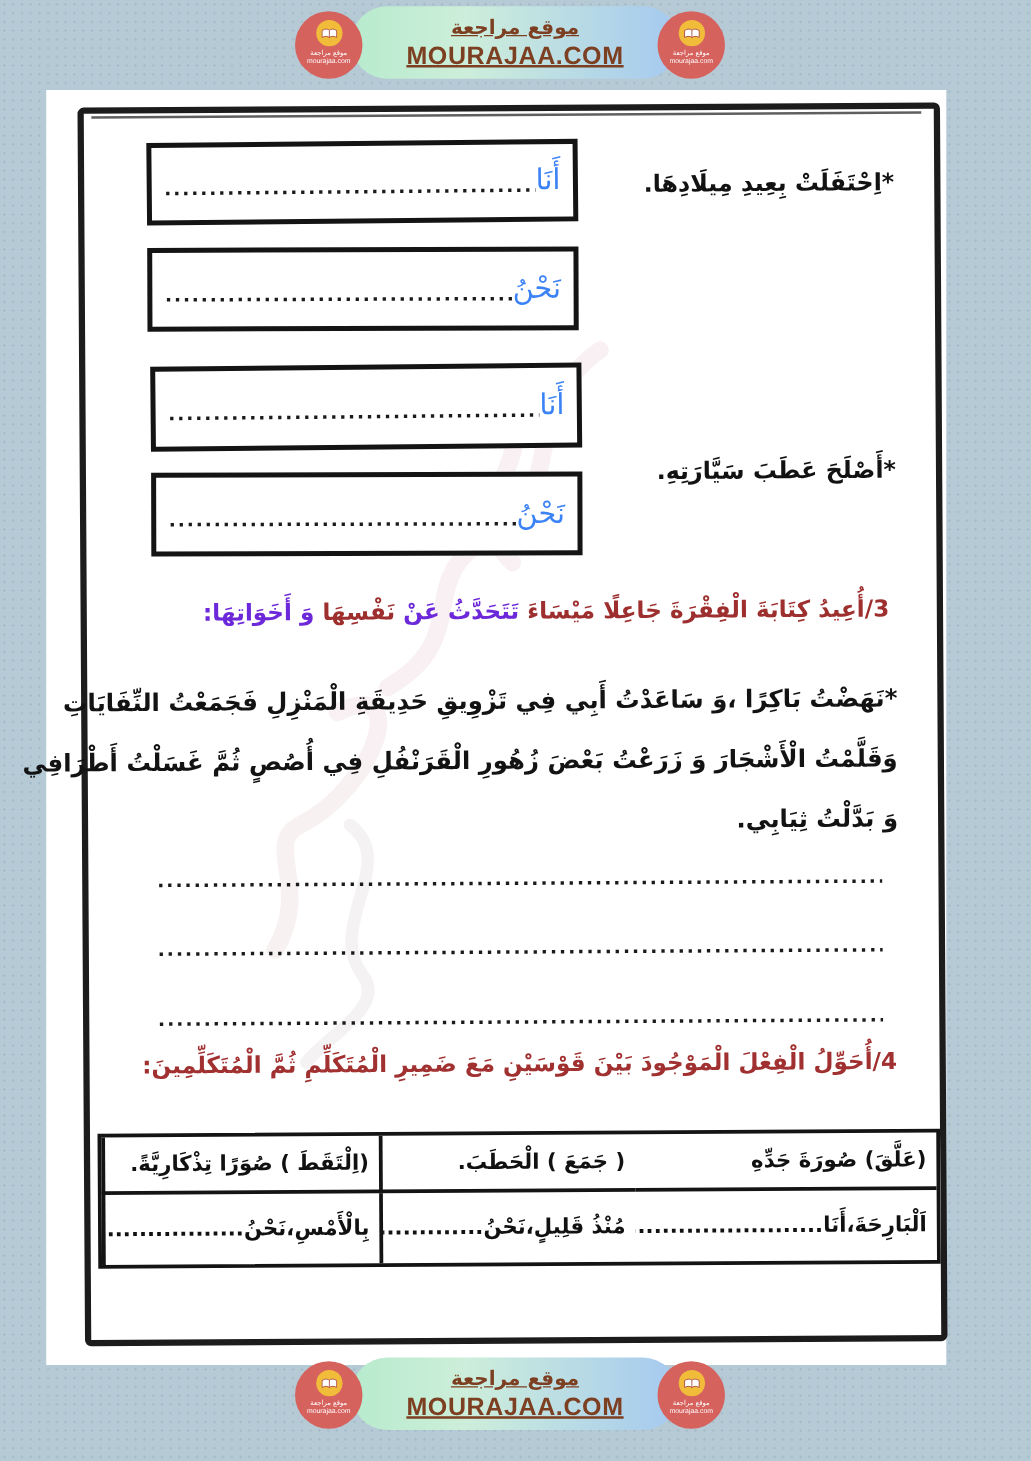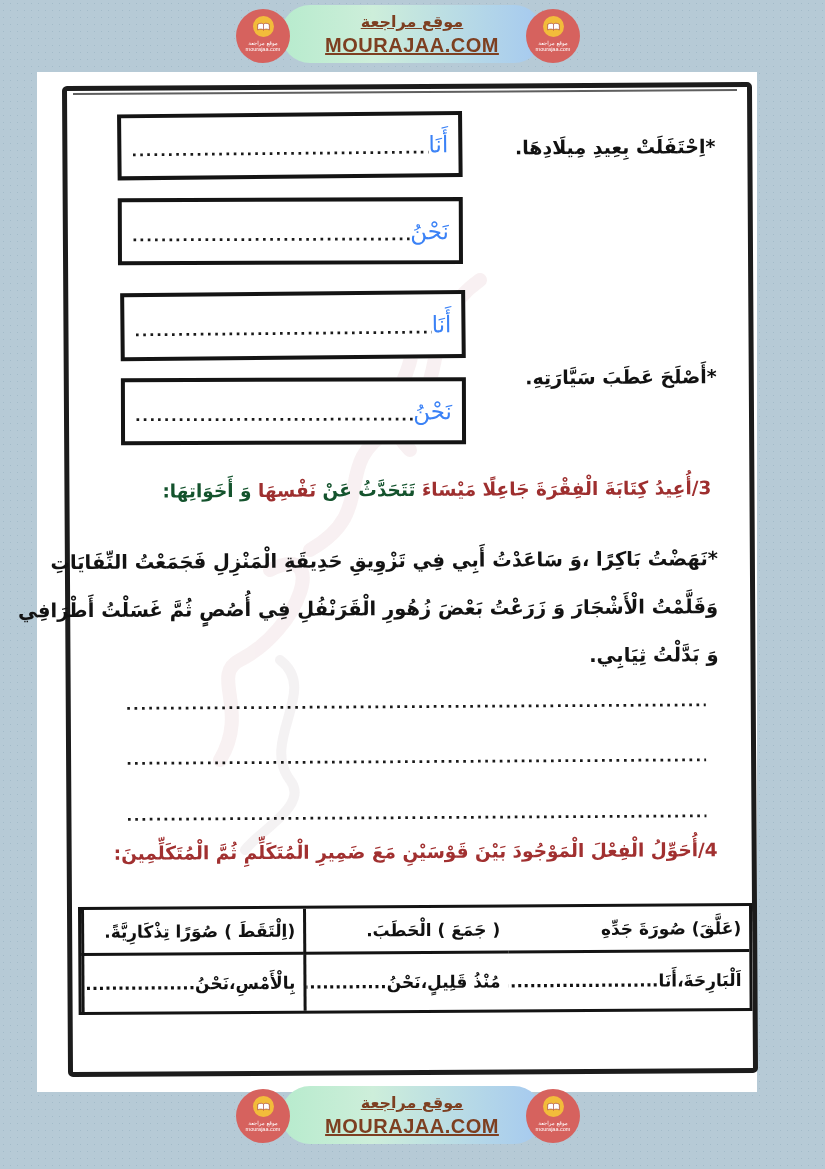--- a/index.html
+++ b/index.html
@@ -67,21 +67,21 @@
   .prompt{
     position:absolute;width:228px;direction:rtl;text-align:right;
     font-size:19px;font-weight:bold;color:#121212;
   }
   
   .h3line{
     position:absolute;left:80px;top:390px;width:562px;
     direction:rtl;text-align:right;font-size:18.5px;font-weight:bold;
   }
   .c-red{color:#9e2f2f;}
-  .c-green{color:#14532d;}
+  .c-green{color:#6d28d9;}
   .h4line{
     position:absolute;left:30px;top:752px;width:616px;
     direction:rtl;text-align:right;font-size:18.5px;font-weight:bold;color:#a13030;
   }
   
   .para{
     position:absolute;left:14px;top:448px;width:634px;
     direction:rtl;text-align:right;font-size:19.5px;font-weight:bold;color:#131313;
   }
   .para .pline{line-height:48px;white-space:nowrap;}

